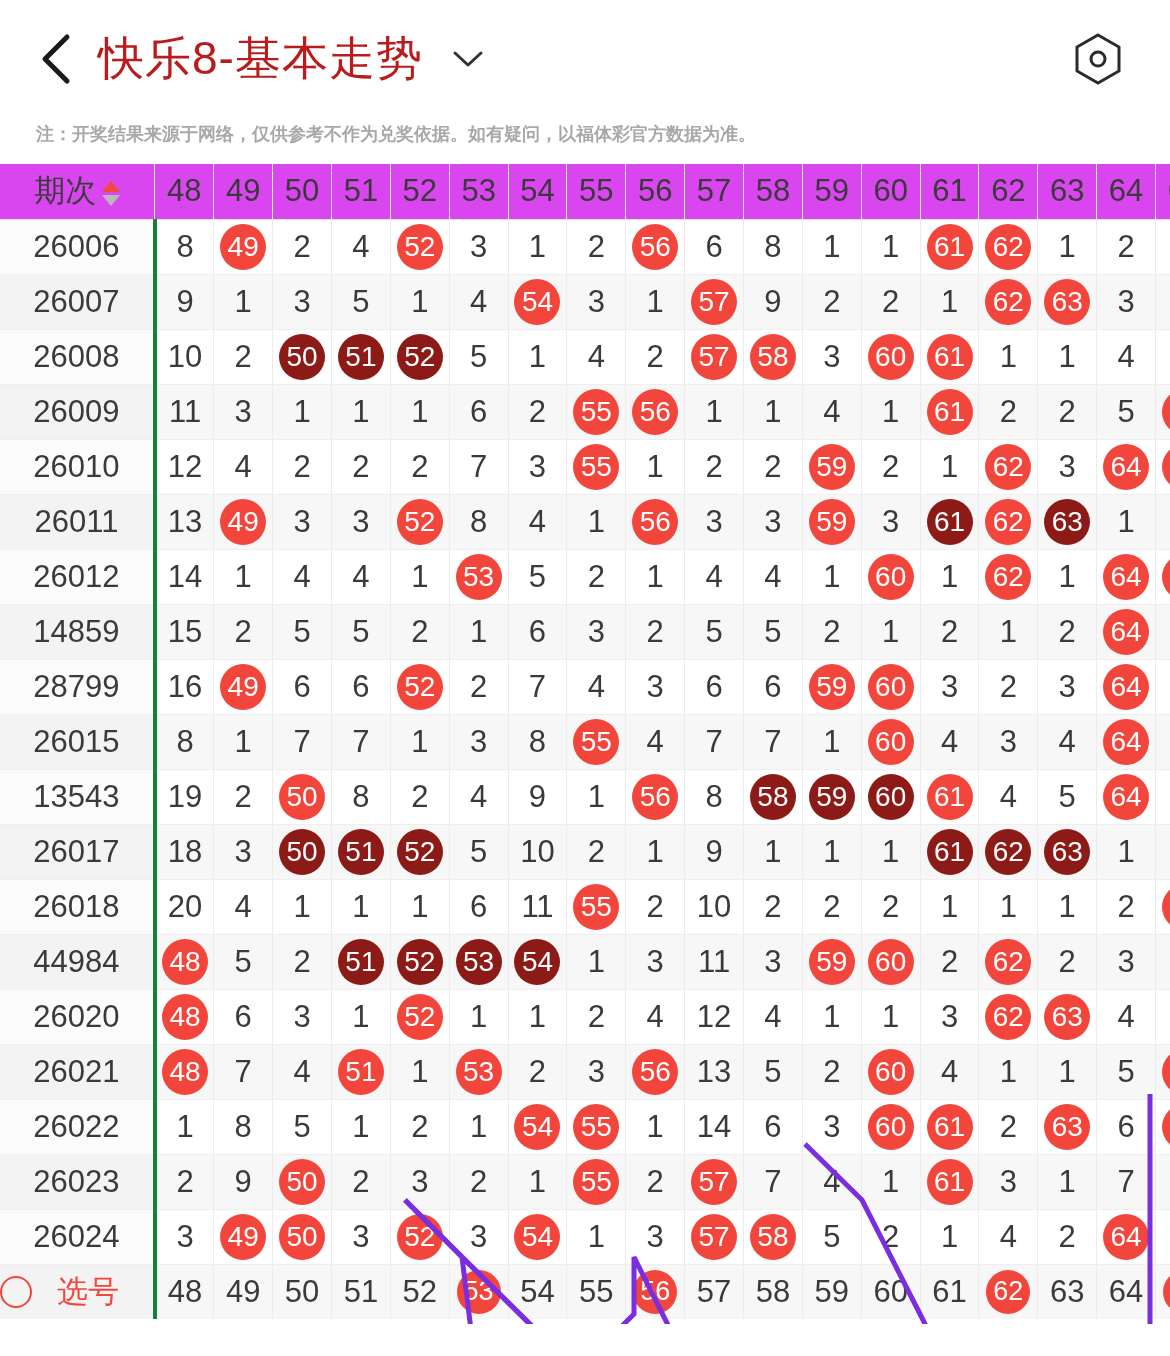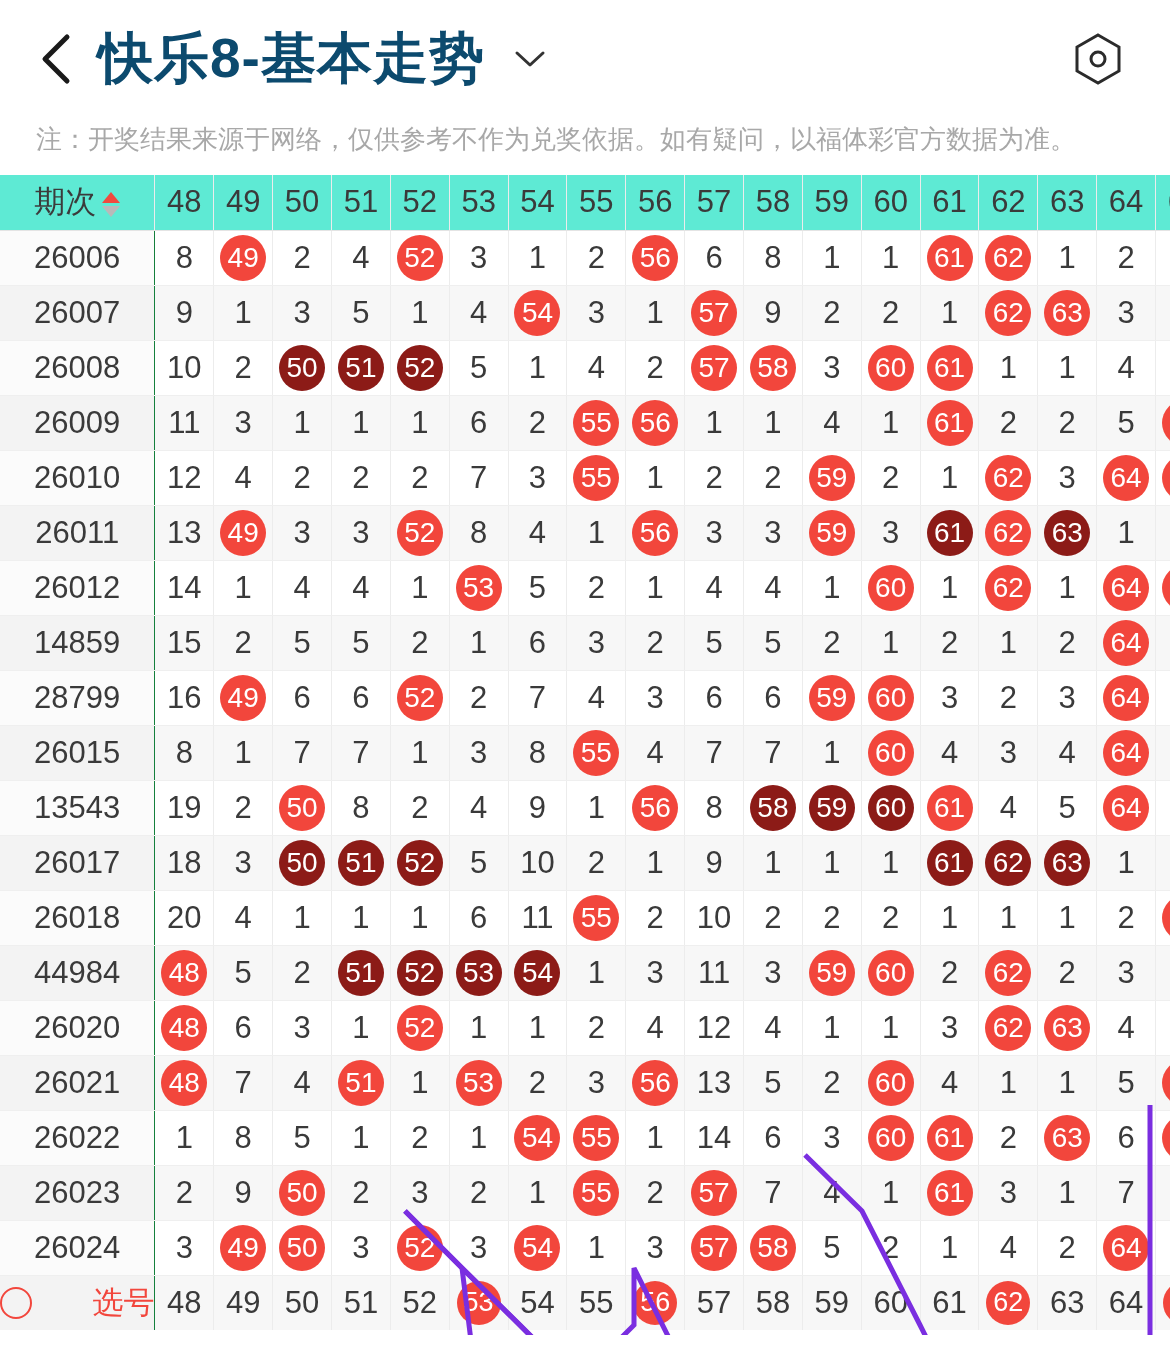--- a/index.html
+++ b/index.html
@@ -20,46 +20,47 @@
     padding: 0 34px;
     position: relative;
   }
   .back-icon {
     width: 46px; height: 46px;
     display: flex; align-items: center; justify-content: center;
     margin-right: 18px;
   }
   .back-icon svg { display:block; }
   .title {
-    font-size: 55px;
-    font-weight: bold;
-    color: #0c4a6e;
+    font-size: 46px;
+    font-weight: normal;
+    color: #b91c1c;
     letter-spacing: 1px;
     white-space: nowrap;
   }
   .chevron-down {
     margin-left: 28px;
     width: 34px; height: 34px;
     display:flex; align-items:center; justify-content:center;
   }
   .target-icon {
     position: absolute;
     right: 44px; top: 50%;
     transform: translateY(-50%);
     width: 56px; height: 56px;
     display:flex; align-items:center; justify-content:center;
   }
 
   
   .notice {
     padding: 4px 36px 18px 36px;
-    font-size: 26px;
+    font-size: 18px;
     color: #a8a8a8;
     white-space: nowrap;
     letter-spacing: 0px;
+    font-weight: bold;
   }
 
   
   .table-wrap {
     position: relative;
     width: 1170px;
     height: 1160px;
     overflow: hidden;
   }
   table.grid {
@@ -72,21 +73,21 @@
     text-align: center;
     vertical-align: middle;
     font-size: 31px;
     color: #3a3a3a;
     height: 55px;
     border-right: 1px solid #ececec;
   }
   
   thead th {
     height: 62px;
-    background: #5eead4;
+    background: #d946ef;
     color: #4a4a4a;
     font-weight: normal;
     font-size: 31px;
     border-bottom: 1px solid #e4e4e4;
   }
   thead th.period-head {
     width: 150px;
     position: relative;
     font-size: 31px;
     color: #3b3b3b;
@@ -99,21 +100,21 @@
     line-height: 0;
   }
   .arrow-up { width:0;height:0;border-left:9px solid transparent;border-right:9px solid transparent;border-bottom:11px solid #f04a3f; margin-bottom:3px;}
   .arrow-dn { width:0;height:0;border-left:9px solid transparent;border-right:9px solid transparent;border-top:11px solid #b9b9b9;}
 
   tbody td.period {
     width: 150px;
     font-size: 31px;
     color: #3a3a3a;
     background: #fbfbfb;
-    border-right: 1px solid #15803d;
+    border-right: 4px solid #15803d;
   }
   tbody tr:nth-child(even) td { background: #f7f7f7; }
   tbody tr:nth-child(even) td.period { background: #f3f3f3; }
   tbody tr td { border-bottom: 1px solid #efefef; }
 
   .num-cell { width: 57px; }
 
   
   .ball {
     display: inline-flex;
@@ -136,21 +137,21 @@
     font-size: 31px;
     border-bottom: none;
     border-top: 1px solid #efefef;
   }
   .pickrow td.period {
     background: #fff;
     color: #f2463c;
     font-size: 31px;
     text-align: center;
   }
-  .pick-label-wrap { display:flex; align-items:center; justify-content:space-between; gap:2px;}
+  .pick-label-wrap { display:flex; align-items:center; justify-content:flex-start; gap:25px;}
   .circle-o {
     width: 32px; height: 32px;
     border: 2px solid #f2463c;
     border-radius: 50%;
     display:inline-block;
   }
   .pickrow .ball { width: 44px; height: 44px; font-size: 27px; }
 
   
   .lines {

